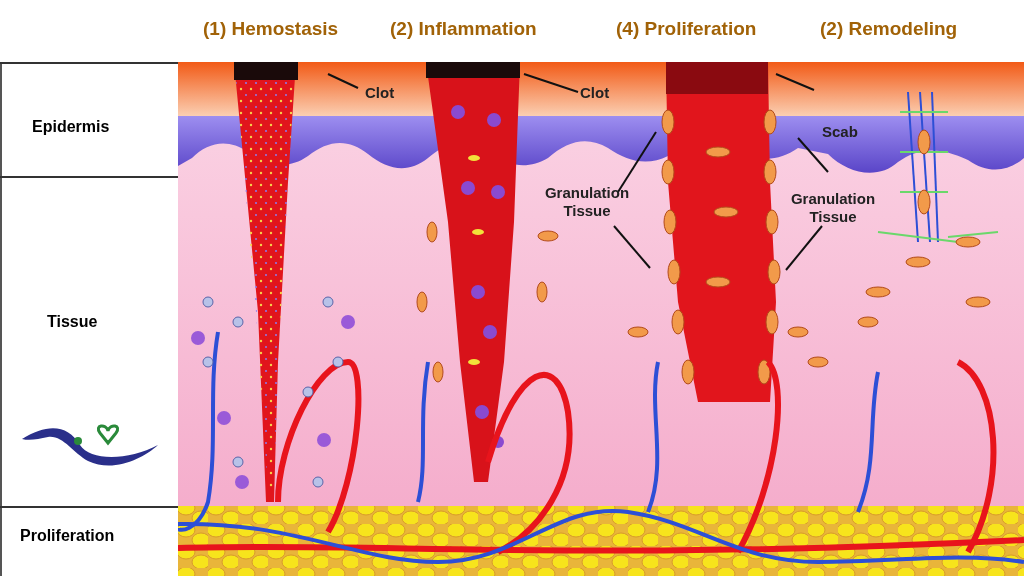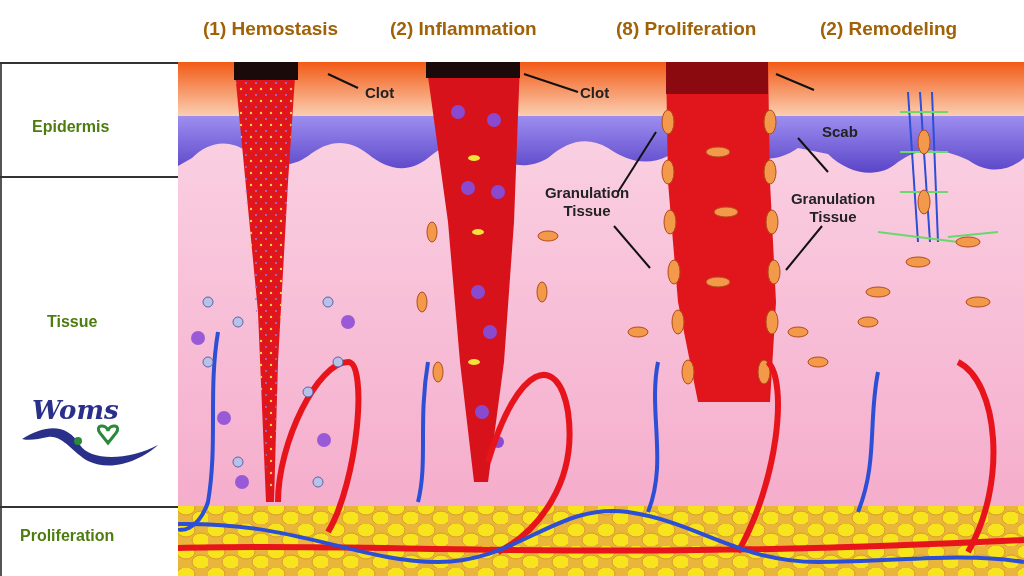--- a/index.html
+++ b/index.html
@@ -1,45 +1,44 @@
 <!DOCTYPE html>
 <html><head>
 <meta charset="utf-8">
 <style>
   html,body{margin:0;padding:0;background:#fff;}
   body{width:1024px;height:576px;position:relative;overflow:hidden;font-family:"Liberation Sans",sans-serif;}
   .stage-title{position:absolute;top:18px;font-weight:bold;font-size:19px;color:#a16207;white-space:nowrap;}
   .left-panel{position:absolute;left:0;top:0;width:178px;height:576px;}
   .hline{position:absolute;left:0;width:178px;height:2px;background:#333;}
   .vline{position:absolute;left:0;top:62px;width:2px;height:514px;background:#555;}
-  .layer-label{position:absolute;font-weight:bold;font-size:16px;color:#4d7c0f;white-space:nowrap;}
+  .layer-label{position:absolute;font-weight:bold;font-size:16px;color:#000000;white-space:nowrap;}
   .diagram{position:absolute;left:178px;top:62px;width:846px;height:439px;}
   .label{position:absolute;font-weight:bold;font-size:15px;color:#222;white-space:nowrap;text-align:center;line-height:18px;}
   .logo{position:absolute;left:18px;top:395px;width:150px;height:80px;}
   .logo-text{position:absolute;left:14px;top:0;font-family:"DejaVu Serif",serif;font-style:italic;font-weight:bold;font-size:26px;color:#2a2f8a;}
 </style>
 </head>
 <body>
 
 <div class="stage-title" style="left:203px;">(1) Hemostasis</div>
 <div class="stage-title" style="left:390px;text-align:right;">(2) Inflammation</div>
-<div class="stage-title" style="left:616px;">(8) Proliferation</div>
+<div class="stage-title" style="left:616px;">(4) Proliferation</div>
 <div class="stage-title" style="left:820px;">(2) Remodeling</div>
 
 <div class="left-panel">
   <div class="vline"></div>
   <div class="hline" style="top:62px;"></div>
   <div class="hline" style="top:176px;"></div>
   <div class="hline" style="top:506px;"></div>
   <div class="layer-label" style="left:32px;top:118px;">Epidermis</div>
   <div class="layer-label" style="left:47px;top:313px;">Tissue</div>
   <div class="layer-label" style="left:20px;top:527px;">Proliferation</div>
 
   <div class="logo">
-    <div class="logo-text">Woms</div>
     <svg width="150" height="80" style="position:absolute;left:0;top:0;">
       <path d="M4,44 C30,28 50,30 62,50 C72,66 110,66 140,50 C125,64 95,78 70,66 C55,58 45,40 30,42 C20,44 12,46 4,44 Z" fill="#2a2f8a"></path>
       <circle cx="60" cy="46" r="4" fill="#2a8a3a"></circle>
       <path d="M82,38 C76,30 88,28 90,36 C92,28 104,30 98,38 L90,48 Z" fill="none" stroke="#2a8a3a" stroke-width="3"></path>
     </svg>
   </div>
 </div>
 
 <div class="diagram">
   <svg width="846" height="514" viewBox="0 0 846 514">

